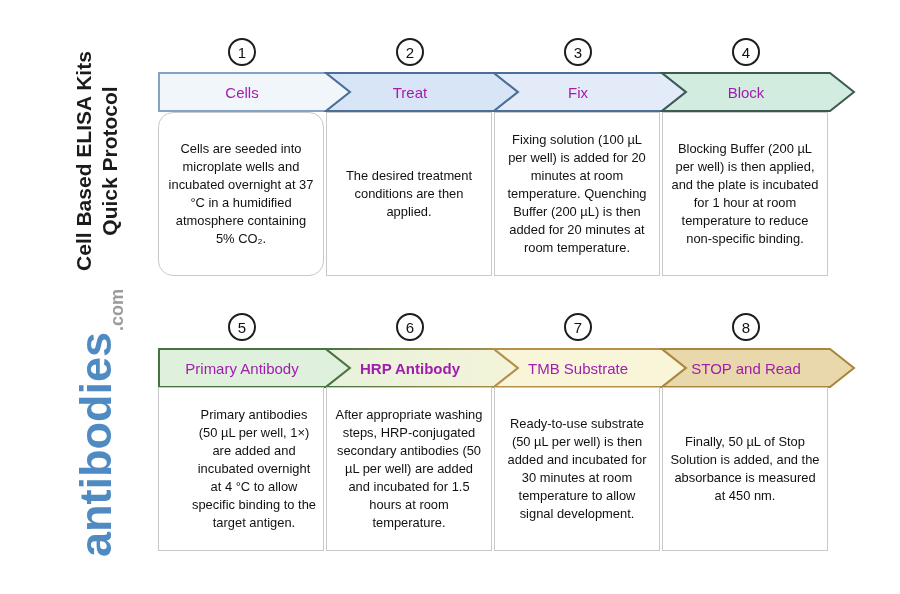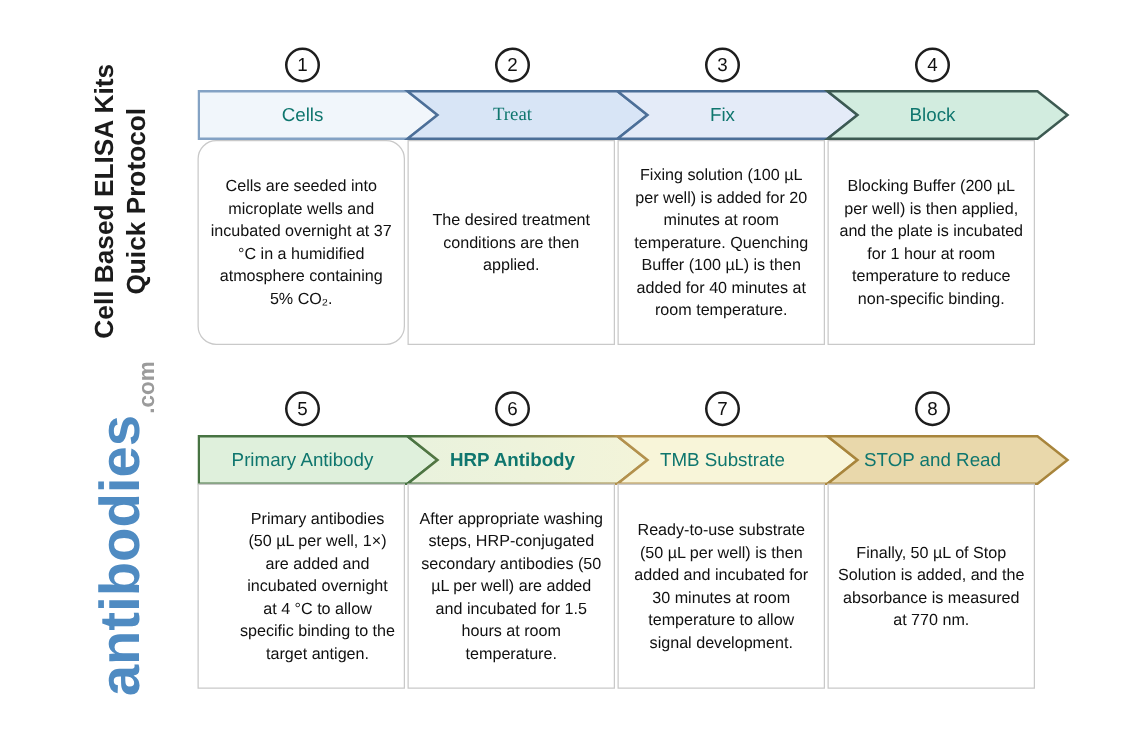--- a/index.html
+++ b/index.html
@@ -26,21 +26,21 @@
     position:absolute; width:28px; height:28px; border-radius:50%;
     border:2px solid #1d1d1d; background:#ffffff; box-sizing:border-box;
     display:flex; align-items:center; justify-content:center;
     font-size:15px; color:#111; font-weight:400;
   }
   
   .arrowband { position:absolute; left:158px; width:710px; height:42px; }
   .arrowlabel {
     position:absolute; width:168px; height:42px;
     display:flex; align-items:center; justify-content:center;
-    font-size:15px; color:#0f766e;
+    font-size:15px; color:#a21caf;
   }
   
   .descbox {
     position:absolute; width:166px; height:164px; box-sizing:border-box;
     background:#ffffff; border:1.5px solid #c9c9c9;
     display:flex; align-items:center; justify-content:center;
     padding:6px 7px; text-align:center;
     font-size:12.9px; line-height:1.4; color:#111;
   }
 </style>
@@ -72,32 +72,32 @@
     </div>
 
   <svg class="arrowband" style="top:71px;" viewBox="0 0 710 42">
     <polygon points="1,2 168,2 192,21 168,40 1,40" stroke-width="2" fill="#f1f6fb" stroke="#84a2c4"></polygon>
     <polygon points="168,2 336,2 360,21 336,40 168,40 192,21" stroke-width="2" fill="#d8e5f6" stroke="#4c6f98"></polygon>
     <polygon points="336,2 504,2 528,21 504,40 336,40 360,21" stroke-width="2" fill="#e4ebf8" stroke="#4c6f98"></polygon>
     <polygon points="504,2 672,2 696,21 672,40 504,40 528,21" stroke-width="2" fill="#d2ecdf" stroke="#3d5a52"></polygon>
   </svg>
 
   <div class="arrowlabel" style="left:158px; top:71px;">Cells</div>
-  <div class="arrowlabel" style="left:326px; top:71px;font-family:Liberation Serif, serif;">Treat</div>
+  <div class="arrowlabel" style="left:326px; top:71px;">Treat</div>
   <div class="arrowlabel" style="left:494px; top:71px;">Fix</div>
   <div class="arrowlabel" style="left:662px; top:71px;">Block</div>
 
   <div class="descbox" style="left:158px; top:112px;border-radius:15px;">
       <span>Cells are seeded into microplate wells and incubated overnight at 37 °C in a humidified atmosphere containing 5% CO₂.</span>
     </div>
   <div class="descbox" style="left:326px; top:112px;">
       <span>The desired treatment conditions are then applied.</span>
     </div>
   <div class="descbox" style="left:494px; top:112px;">
-      <span>Fixing solution (100 µL per well) is added for 20 minutes at room temperature. Quenching Buffer (100 µL) is then added for 40 minutes at room temperature.</span>
+      <span>Fixing solution (100 µL per well) is added for 20 minutes at room temperature. Quenching Buffer (200 µL) is then added for 20 minutes at room temperature.</span>
     </div>
   <div class="descbox" style="left:662px; top:112px;">
       <span>Blocking Buffer (200 µL per well) is then applied, and the plate is incubated for 1 hour at room temperature to reduce non-specific binding.</span>
     </div>
 
   <div class="numcircle" style="left:228px; top:313px;">
       <span>5</span>
     </div>
   <div class="numcircle" style="left:396px; top:313px;">
       <span>6</span>
@@ -134,16 +134,16 @@
   <div class="descbox" style="left:158px; top:387px;padding-left:33px;">
       <span>Primary antibodies (50 µL per well, 1×) are added and incubated overnight at 4 °C to allow specific binding to the target antigen.</span>
     </div>
   <div class="descbox" style="left:326px; top:387px;">
       <span>After appropriate washing steps, HRP-conjugated secondary antibodies (50 µL per well) are added and incubated for 1.5 hours at room temperature.</span>
     </div>
   <div class="descbox" style="left:494px; top:387px;text-align:center;">
       <span>Ready-to-use substrate (50 µL per well) is then added and incubated for 30 minutes at room temperature to allow signal development.</span>
     </div>
   <div class="descbox" style="left:662px; top:387px;">
-      <span>Finally, 50 µL of Stop Solution is added, and the absorbance is measured at 770 nm.</span>
+      <span>Finally, 50 µL of Stop Solution is added, and the absorbance is measured at 450 nm.</span>
     </div>
 
 </div>
 
 </body></html>

